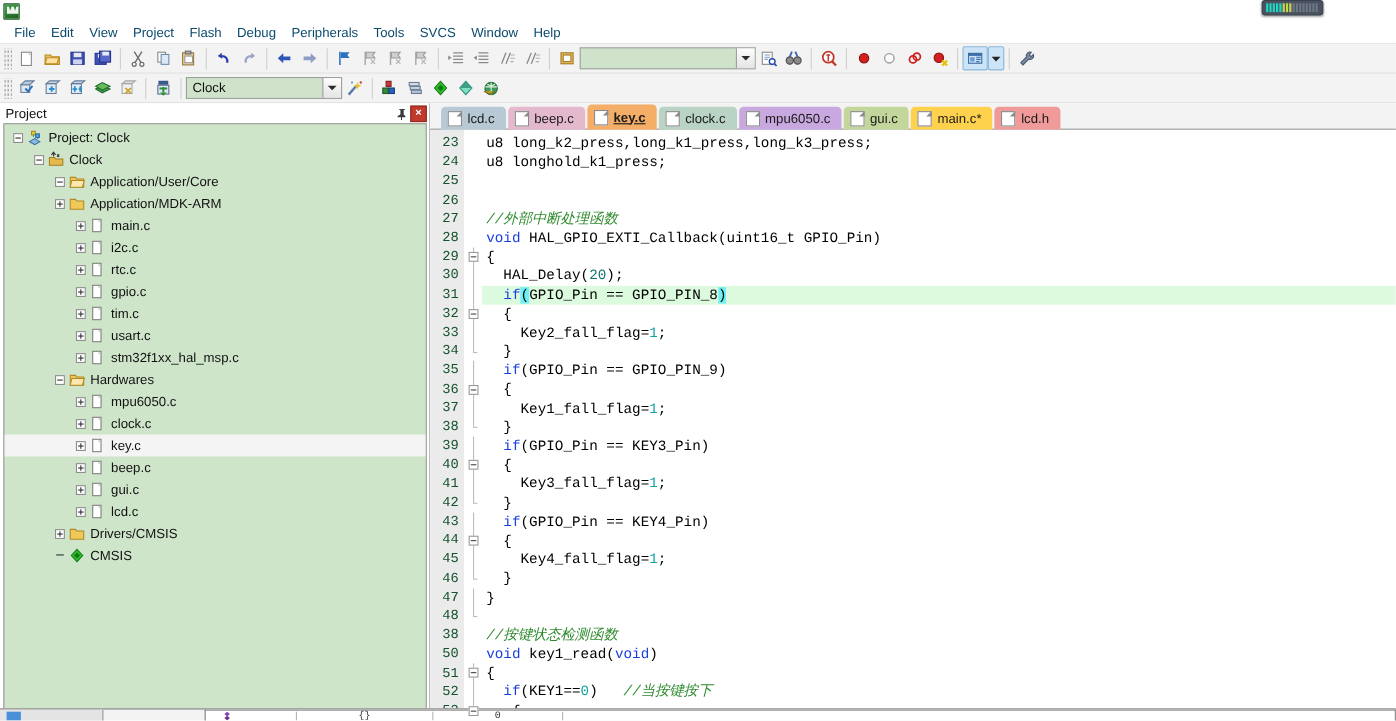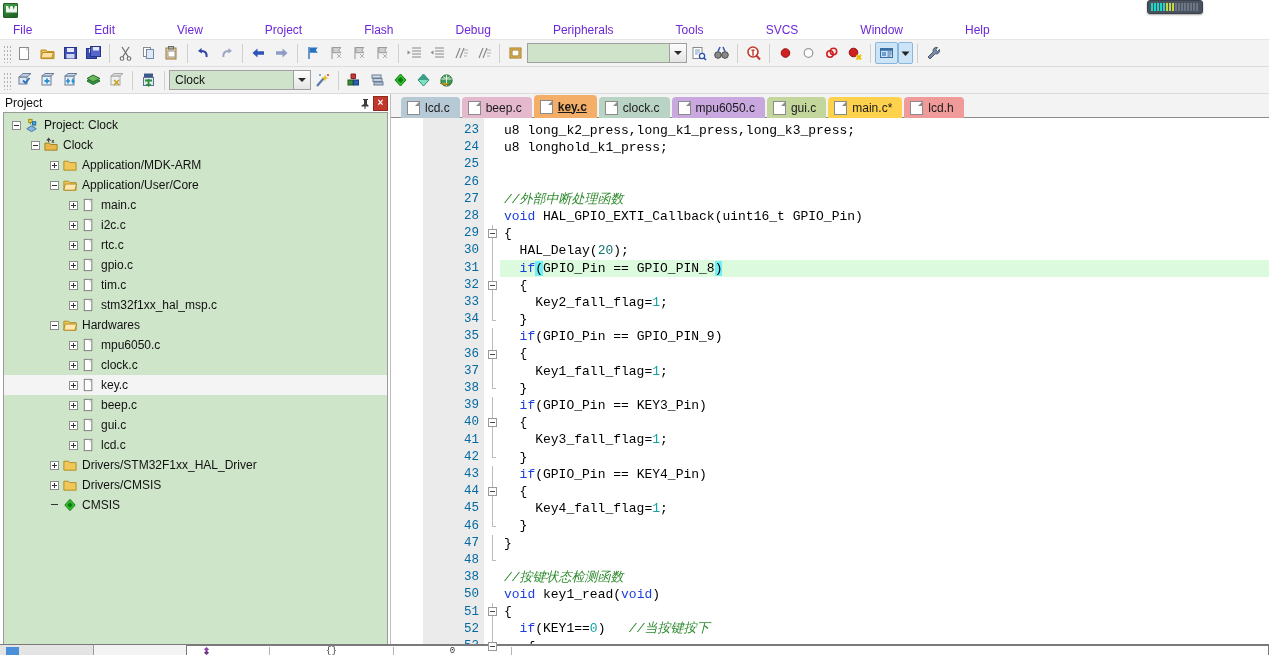--- a/index.html
+++ b/index.html
@@ -59,24 +59,23 @@
   .meter-widget i.on-g { background: #1fd6c4; }
   .meter-widget i.on-y { background: #c5d64a; }
 
   
   .menubar {
     height: 20px;
     display: flex;
     align-items: center;
     background: #ffffff;
     font-size: 12px;
-    color: #6d28d9;
+    color: #0c4a6e;
     padding-left: 6px;
     border-bottom: 1px solid #e6e6e6;
-    gap: 48px;
   }
   .menubar span { padding: 2px 7px; cursor: default; white-space: nowrap; }
 
   
   .toolbar {
     height: 27px;
     display: flex;
     align-items: center;
     background: #f3f3f3;
     border-bottom: 1px solid #dcdcdc;
@@ -207,30 +206,29 @@
     background:#fff; border:1px solid #8b8b8b;
     position: relative;
   }
   .etab .fico::after{
     content:""; position:absolute; right:-1px; top:-1px;
     border-left:5px solid transparent; border-bottom:5px solid #8b8b8b;
   }
 
   .code-wrap { flex: 1; display: flex; background:#fff; overflow: hidden; position: relative; }
   .gutter-num {
-    width: 61px; flex: none;
+    width: 31px; flex: none;
     background: #ebebeb;
-    color: #0369a1;
+    color: #14532d;
     font-family: "Liberation Mono", monospace;
     font-size: 12.5px;
     text-align: right;
     padding: 4px 5px 0 0;
     line-height: 17.2px;
     user-select: none;
-    margin-left: 32px;
   }
   .gutter-fold {
     width: 16px; flex: none;
     background: #fff;
     padding-top: 4px;
     position: relative;
   }
   .foldline {
     height: 17.2px; position: relative;
     display: flex; align-items: center; justify-content: center;
@@ -736,114 +734,125 @@
             <svg width="17" height="16" viewBox="0 0 17 16">
               <path d="M2 6h5l1 1.5h7v6H2z" fill="#e8b84a" stroke="#a08020" stroke-width="1"></path>
               <path d="M4 3.5 L6 1 L8 3.5 M6 1v4" fill="none" stroke="#3a3a3a" stroke-width="1.1"></path>
               <path d="M9.5 3 L11.5 5.5 M11.5 3 L9.5 5.5" fill="none" stroke="#3a3a3a" stroke-width="1.1"></path>
             </svg>
           </span>
           <span class="lbl">Clock</span>
         </div>
         <div class="node">
           <span style="width: 46px; flex: 0 0 auto;"></span>
-          <span class="exp plus"></span>
+          <span class="exp "></span>
           <span class="ico">
             <svg width="17" height="16" viewBox="0 0 17 16">
               <path d="M2 4h5l1.2 1.5H15v8H2z" fill="#f0c85a" stroke="#b08a20" stroke-width="1"></path>
+              <path d="M3.5 7h12l-1.8 6.5H2z" fill="#ffe8b0" stroke="#b08a20" stroke-width="1"></path>
+            </svg>
+          </span>
+          <span class="lbl">Application/User/Core</span>
+        </div>
+        <div class="node">
+          <span style="width: 46px; flex: 0 0 auto;"></span>
+          <span class="exp plus"></span>
+          <span class="ico">
+            <svg width="17" height="16" viewBox="0 0 17 16">
+              <path d="M2 4h5l1.2 1.5H15v8H2z" fill="#f0c85a" stroke="#b08a20" stroke-width="1"></path>
             </svg>
           </span>
           <span class="lbl">Application/MDK-ARM</span>
+        </div>
+        <div class="node">
+          <span style="width: 65px; flex: 0 0 auto;"></span>
+          <span class="exp plus"></span>
+          <span class="ico">
+            <svg width="17" height="16" viewBox="0 0 17 16">
+              <rect x="3.5" y="2" width="8" height="12" fill="#fff" stroke="#7a7a7a" stroke-width="1"></rect>
+              <path d="M9 2 L11.5 4.5 L9 4.5 Z" fill="#c8c8c8"></path>
+            </svg>
+          </span>
+          <span class="lbl">main.c</span>
+        </div>
+        <div class="node">
+          <span style="width: 65px; flex: 0 0 auto;"></span>
+          <span class="exp plus"></span>
+          <span class="ico">
+            <svg width="17" height="16" viewBox="0 0 17 16">
+              <rect x="3.5" y="2" width="8" height="12" fill="#fff" stroke="#7a7a7a" stroke-width="1"></rect>
+              <path d="M9 2 L11.5 4.5 L9 4.5 Z" fill="#c8c8c8"></path>
+            </svg>
+          </span>
+          <span class="lbl">i2c.c</span>
+        </div>
+        <div class="node">
+          <span style="width: 65px; flex: 0 0 auto;"></span>
+          <span class="exp plus"></span>
+          <span class="ico">
+            <svg width="17" height="16" viewBox="0 0 17 16">
+              <rect x="3.5" y="2" width="8" height="12" fill="#fff" stroke="#7a7a7a" stroke-width="1"></rect>
+              <path d="M9 2 L11.5 4.5 L9 4.5 Z" fill="#c8c8c8"></path>
+            </svg>
+          </span>
+          <span class="lbl">rtc.c</span>
+        </div>
+        <div class="node">
+          <span style="width: 65px; flex: 0 0 auto;"></span>
+          <span class="exp plus"></span>
+          <span class="ico">
+            <svg width="17" height="16" viewBox="0 0 17 16">
+              <rect x="3.5" y="2" width="8" height="12" fill="#fff" stroke="#7a7a7a" stroke-width="1"></rect>
+              <path d="M9 2 L11.5 4.5 L9 4.5 Z" fill="#c8c8c8"></path>
+            </svg>
+          </span>
+          <span class="lbl">gpio.c</span>
+        </div>
+        <div class="node">
+          <span style="width: 65px; flex: 0 0 auto;"></span>
+          <span class="exp plus"></span>
+          <span class="ico">
+            <svg width="17" height="16" viewBox="0 0 17 16">
+              <rect x="3.5" y="2" width="8" height="12" fill="#fff" stroke="#7a7a7a" stroke-width="1"></rect>
+              <path d="M9 2 L11.5 4.5 L9 4.5 Z" fill="#c8c8c8"></path>
+            </svg>
+          </span>
+          <span class="lbl">tim.c</span>
+        </div>
+        <div class="node">
+          <span style="width: 65px; flex: 0 0 auto;"></span>
+          <span class="exp plus"></span>
+          <span class="ico">
+            <svg width="17" height="16" viewBox="0 0 17 16">
+              <rect x="3.5" y="2" width="8" height="12" fill="#fff" stroke="#7a7a7a" stroke-width="1"></rect>
+              <path d="M9 2 L11.5 4.5 L9 4.5 Z" fill="#c8c8c8"></path>
+            </svg>
+          </span>
+          <span class="lbl">usart.c</span>
+        </div>
+        <div class="node">
+          <span style="width: 65px; flex: 0 0 auto;"></span>
+          <span class="exp plus"></span>
+          <span class="ico">
+            <svg width="17" height="16" viewBox="0 0 17 16">
+              <rect x="3.5" y="2" width="8" height="12" fill="#fff" stroke="#7a7a7a" stroke-width="1"></rect>
+              <path d="M9 2 L11.5 4.5 L9 4.5 Z" fill="#c8c8c8"></path>
+            </svg>
+          </span>
+          <span class="lbl">stm32f1xx_hal_msp.c</span>
         </div>
         <div class="node">
           <span style="width: 46px; flex: 0 0 auto;"></span>
           <span class="exp "></span>
           <span class="ico">
             <svg width="17" height="16" viewBox="0 0 17 16">
               <path d="M2 4h5l1.2 1.5H15v8H2z" fill="#f0c85a" stroke="#b08a20" stroke-width="1"></path>
               <path d="M3.5 7h12l-1.8 6.5H2z" fill="#ffe8b0" stroke="#b08a20" stroke-width="1"></path>
             </svg>
           </span>
-          <span class="lbl">Application/User/Core</span>
-        </div>
-        <div class="node">
-          <span style="width: 65px; flex: 0 0 auto;"></span>
-          <span class="exp plus"></span>
-          <span class="ico">
-            <svg width="17" height="16" viewBox="0 0 17 16">
-              <rect x="3.5" y="2" width="8" height="12" fill="#fff" stroke="#7a7a7a" stroke-width="1"></rect>
-              <path d="M9 2 L11.5 4.5 L9 4.5 Z" fill="#c8c8c8"></path>
-            </svg>
-          </span>
-          <span class="lbl">main.c</span>
-        </div>
-        <div class="node">
-          <span style="width: 65px; flex: 0 0 auto;"></span>
-          <span class="exp plus"></span>
-          <span class="ico">
-            <svg width="17" height="16" viewBox="0 0 17 16">
-              <rect x="3.5" y="2" width="8" height="12" fill="#fff" stroke="#7a7a7a" stroke-width="1"></rect>
-              <path d="M9 2 L11.5 4.5 L9 4.5 Z" fill="#c8c8c8"></path>
-            </svg>
-          </span>
-          <span class="lbl">i2c.c</span>
-        </div>
-        <div class="node">
-          <span style="width: 65px; flex: 0 0 auto;"></span>
-          <span class="exp plus"></span>
-          <span class="ico">
-            <svg width="17" height="16" viewBox="0 0 17 16">
-              <rect x="3.5" y="2" width="8" height="12" fill="#fff" stroke="#7a7a7a" stroke-width="1"></rect>
-              <path d="M9 2 L11.5 4.5 L9 4.5 Z" fill="#c8c8c8"></path>
-            </svg>
-          </span>
-          <span class="lbl">rtc.c</span>
-        </div>
-        <div class="node">
-          <span style="width: 65px; flex: 0 0 auto;"></span>
-          <span class="exp plus"></span>
-          <span class="ico">
-            <svg width="17" height="16" viewBox="0 0 17 16">
-              <rect x="3.5" y="2" width="8" height="12" fill="#fff" stroke="#7a7a7a" stroke-width="1"></rect>
-              <path d="M9 2 L11.5 4.5 L9 4.5 Z" fill="#c8c8c8"></path>
-            </svg>
-          </span>
-          <span class="lbl">gpio.c</span>
-        </div>
-        <div class="node">
-          <span style="width: 65px; flex: 0 0 auto;"></span>
-          <span class="exp plus"></span>
-          <span class="ico">
-            <svg width="17" height="16" viewBox="0 0 17 16">
-              <rect x="3.5" y="2" width="8" height="12" fill="#fff" stroke="#7a7a7a" stroke-width="1"></rect>
-              <path d="M9 2 L11.5 4.5 L9 4.5 Z" fill="#c8c8c8"></path>
-            </svg>
-          </span>
-          <span class="lbl">tim.c</span>
-        </div>
-        <div class="node">
-          <span style="width: 65px; flex: 0 0 auto;"></span>
-          <span class="exp plus"></span>
-          <span class="ico">
-            <svg width="17" height="16" viewBox="0 0 17 16">
-              <rect x="3.5" y="2" width="8" height="12" fill="#fff" stroke="#7a7a7a" stroke-width="1"></rect>
-              <path d="M9 2 L11.5 4.5 L9 4.5 Z" fill="#c8c8c8"></path>
-            </svg>
-          </span>
-          <span class="lbl">stm32f1xx_hal_msp.c</span>
-        </div>
-        <div class="node">
-          <span style="width: 46px; flex: 0 0 auto;"></span>
-          <span class="exp "></span>
-          <span class="ico">
-            <svg width="17" height="16" viewBox="0 0 17 16">
-              <path d="M2 4h5l1.2 1.5H15v8H2z" fill="#f0c85a" stroke="#b08a20" stroke-width="1"></path>
-              <path d="M3.5 7h12l-1.8 6.5H2z" fill="#ffe8b0" stroke="#b08a20" stroke-width="1"></path>
-            </svg>
-          </span>
           <span class="lbl">Hardwares</span>
         </div>
         <div class="node">
           <span style="width: 65px; flex: 0 0 auto;"></span>
           <span class="exp plus"></span>
           <span class="ico">
             <svg width="17" height="16" viewBox="0 0 17 16">
               <rect x="3.5" y="2" width="8" height="12" fill="#fff" stroke="#7a7a7a" stroke-width="1"></rect>
               <path d="M9 2 L11.5 4.5 L9 4.5 Z" fill="#c8c8c8"></path>
             </svg>
@@ -897,30 +906,20 @@
         <div class="node">
           <span style="width: 65px; flex: 0 0 auto;"></span>
           <span class="exp plus"></span>
           <span class="ico">
             <svg width="17" height="16" viewBox="0 0 17 16">
               <rect x="3.5" y="2" width="8" height="12" fill="#fff" stroke="#7a7a7a" stroke-width="1"></rect>
               <path d="M9 2 L11.5 4.5 L9 4.5 Z" fill="#c8c8c8"></path>
             </svg>
           </span>
           <span class="lbl">lcd.c</span>
-        </div>
-        <div class="node">
-          <span style="width: 46px; flex: 0 0 auto;"></span>
-          <span class="exp plus"></span>
-          <span class="ico">
-            <svg width="17" height="16" viewBox="0 0 17 16">
-              <path d="M2 4h5l1.2 1.5H15v8H2z" fill="#f0c85a" stroke="#b08a20" stroke-width="1"></path>
-            </svg>
-          </span>
-          <span class="lbl">Drivers/STM32F1xx_HAL_Driver</span>
         </div>
         <div class="node">
           <span style="width: 46px; flex: 0 0 auto;"></span>
           <span class="exp plus"></span>
           <span class="ico">
             <svg width="17" height="16" viewBox="0 0 17 16">
               <path d="M2 4h5l1.2 1.5H15v8H2z" fill="#f0c85a" stroke="#b08a20" stroke-width="1"></path>
             </svg>
           </span>
           <span class="lbl">Drivers/CMSIS</span>

